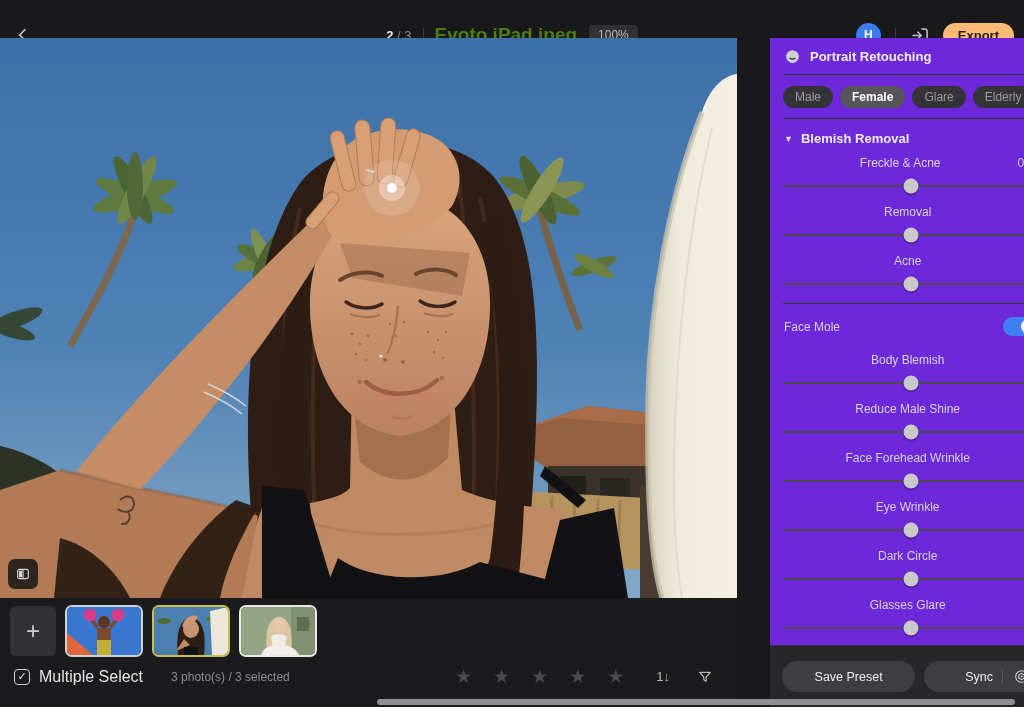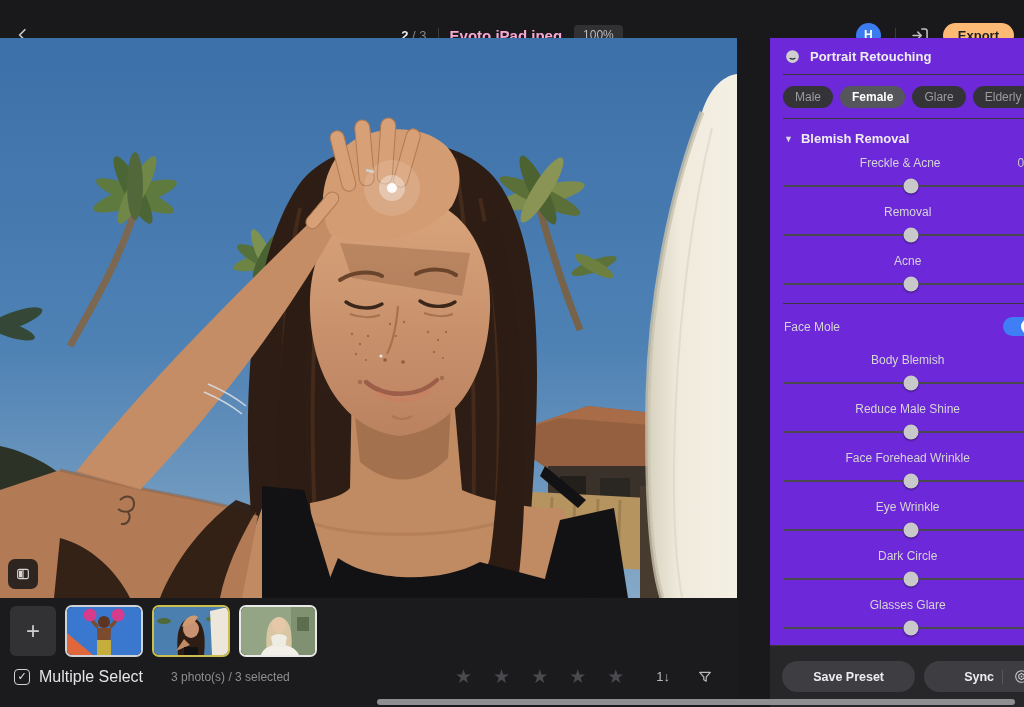--- a/index.html
+++ b/index.html
@@ -7,21 +7,21 @@
   body { font-family:"Liberation Sans", sans-serif; color:#e8e8ea; overflow:hidden; }
   #app { position:relative; width:1024px; height:707px; background:#19191b; overflow:hidden; }
 
   
   .topbar { position:absolute; left:0; top:16px; width:1024px; height:38px; background:#19191b; display:flex; align-items:center; }
   .back-btn { position:absolute; left:10px; top:7px; width:26px; height:24px; display:flex; align-items:center; justify-content:center; cursor:pointer; }
   .tb-center { position:absolute; left:0; right:0; top:0; height:38px; display:flex; align-items:center; justify-content:center; gap:0; }
   .counter { font-size:13px; font-weight:bold; color:#ececee; }
   .counter .sep, .counter .total { color:#87878a; font-weight:normal; }
   .vline { width:1px; height:14px; background:#3c3c3f; margin:0 11px; }
-  .filename { font-size:15px; font-weight:bold; color:#f9a8d4; }
+  .filename { font-size:19px; font-weight:bold; color:#4d7c0f; }
   .zoom-pill { margin-left:12px; background:#313134; color:#bcbcbf; font-size:12px; padding:3px 9px; border-radius:4px; }
   .tb-right { position:absolute; right:10px; top:0; height:38px; display:flex; align-items:center; gap:12px; }
   .avatar { width:25px; height:25px; border-radius:50%; background:#3b7cf0; color:#fff; font-size:12px; font-weight:bold; display:flex; align-items:center; justify-content:center; }
   .export-btn { background:#fdba74; color:#1e1e20; font-size:13px; font-weight:bold; padding:5px 15px; border-radius:14px; cursor:pointer; }
 
   
   .canvas { position:absolute; left:0; top:38px; width:737px; height:560px; background:#0d0d0e; }
   .canvas svg.scene { display:block; width:737px; height:560px; }
   .compare-btn { position:absolute; left:8px; bottom:9px; width:30px; height:30px; border-radius:7px; background:rgba(22,22,24,.85); display:flex; align-items:center; justify-content:center; cursor:pointer; }
 
@@ -42,21 +42,21 @@
   .slabel { color:#d4d4d6; flex:1; }
   .sval { color:#c9c9cb; }
   .scaret { font-size:8px; color:#c9c9cb; margin-left:7px; cursor:pointer; }
   .strack { position:relative; height:2px; background:#4a4a4e; margin-top:15px; border-radius:1px; cursor:pointer; }
   .sthumb { position:absolute; left:50%; top:50%; transform:translate(-50%,-50%); width:15px; height:15px; border-radius:50%; background:#c9c9cb; box-shadow:0 1px 2px rgba(0,0,0,.5); cursor:pointer; }
   .toggle-row { display:flex; align-items:center; border-top:1px solid #38383b; padding:13px 1px; margin-bottom:4px; }
   .toggle-row .slabel { font-size:12px; }
   .switch { position:relative; width:35px; height:19px; border-radius:10px; background:#3f7ef5; cursor:pointer; }
   .switch .knob { position:absolute; right:2px; top:2px; width:15px; height:15px; border-radius:50%; background:#ffffff; }
   .panel-footer { position:absolute; left:0; right:0; bottom:0; height:62px; border-top:1px solid #38383b; background:#27272a; display:flex; align-items:center; padding:0 12px; gap:9px; }
-  .btn-pill { height:31px; border-radius:16px; background:#3d3d42; color:#ececee; font-size:12.5px; font-weight:bold; display:flex; align-items:center; justify-content:center; cursor:pointer; }
+  .btn-pill { height:31px; border-radius:16px; background:#3d3d42; color:#ececee; font-size:12.5px; font-weight:normal; display:flex; align-items:center; justify-content:center; cursor:pointer; }
   .save-preset { flex:1.15; }
   .sync-group { flex:1; display:flex; padding:0; overflow:hidden; }
   .sync-label { flex:1; display:flex; align-items:center; justify-content:center; border-right:1px solid #57575c; cursor:pointer;padding-left:32px; }
   .sync-gear { width:37px; display:flex; align-items:center; justify-content:center; cursor:pointer; }
 
   
   .tool-strip { position:absolute; right:0; top:0; width:39px; bottom:0; background:#252528; border-left:1px solid #343438; display:flex; flex-direction:column; align-items:center; padding-top:12px; gap:16px; }
   .tool { width:32px; height:32px; border-radius:8px; display:flex; align-items:center; justify-content:center; cursor:pointer; }
   .tool.active { background:#44444c; }
 

